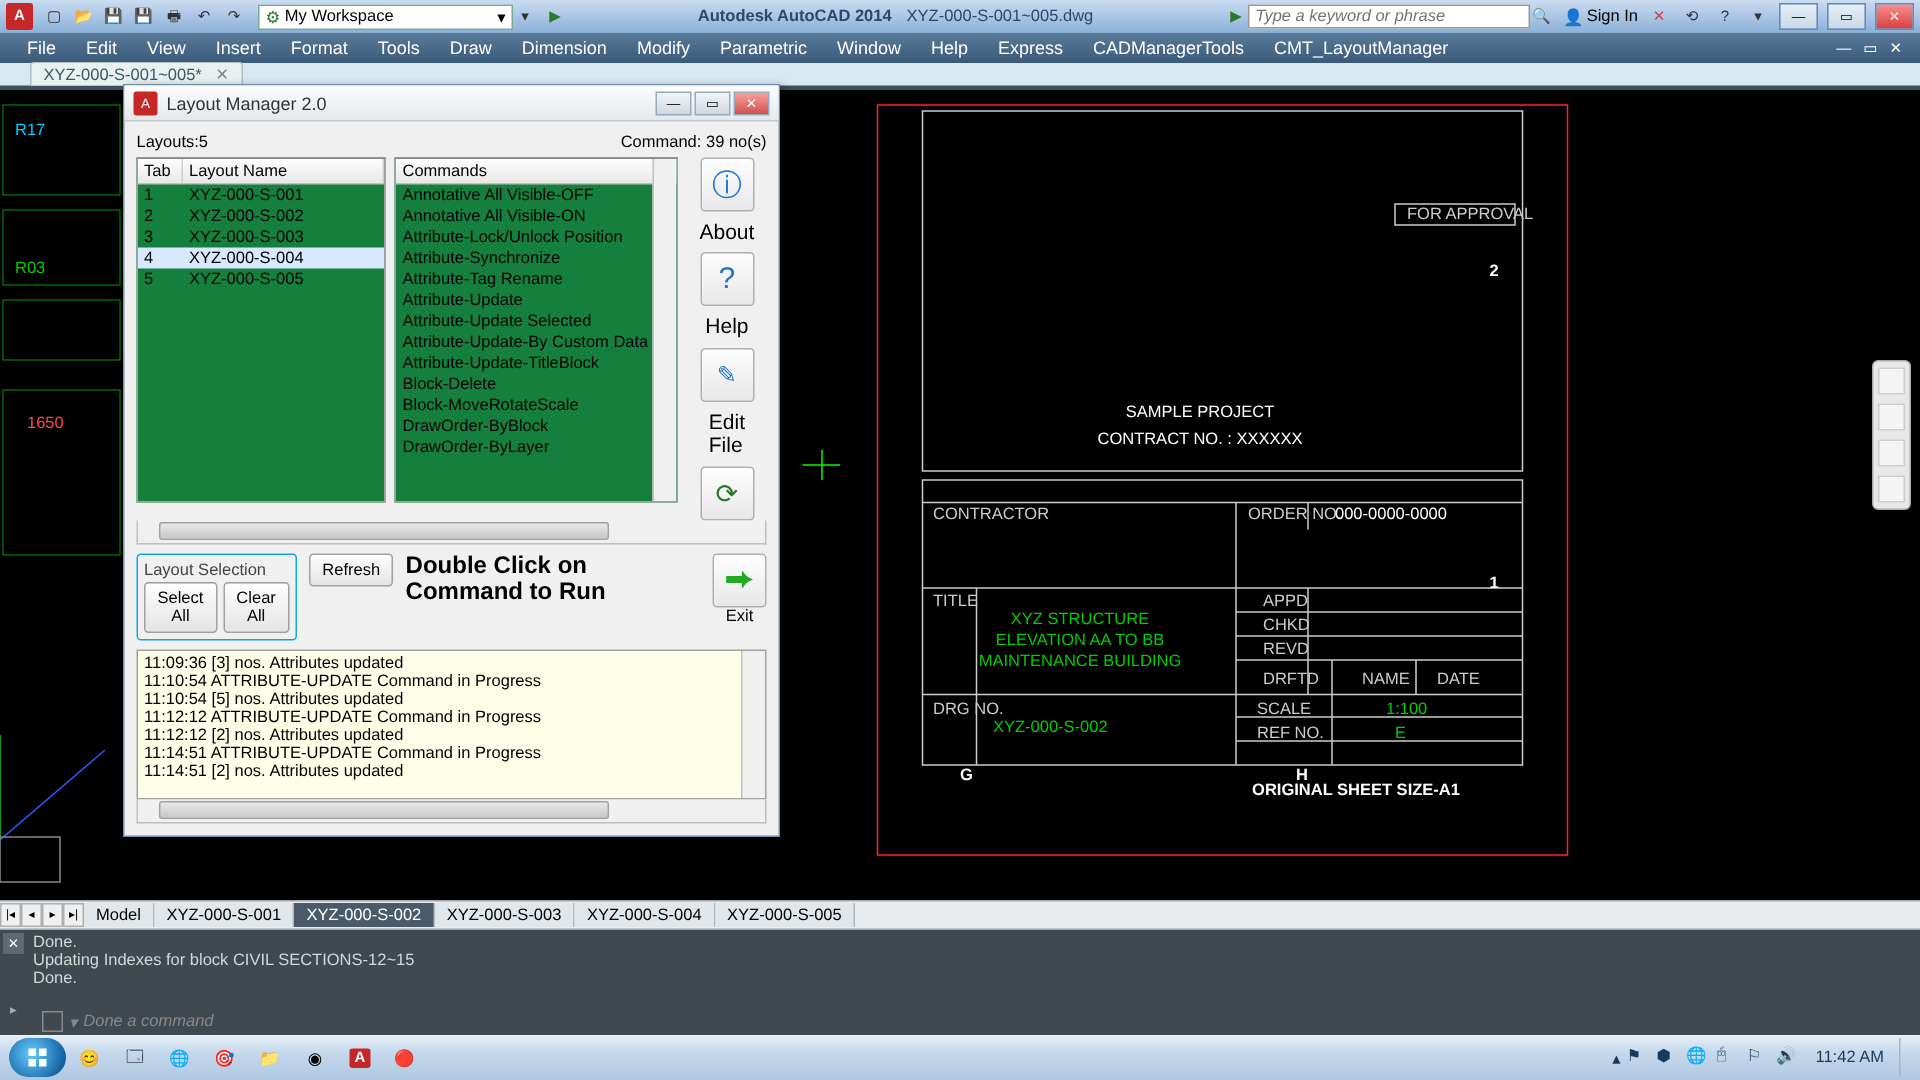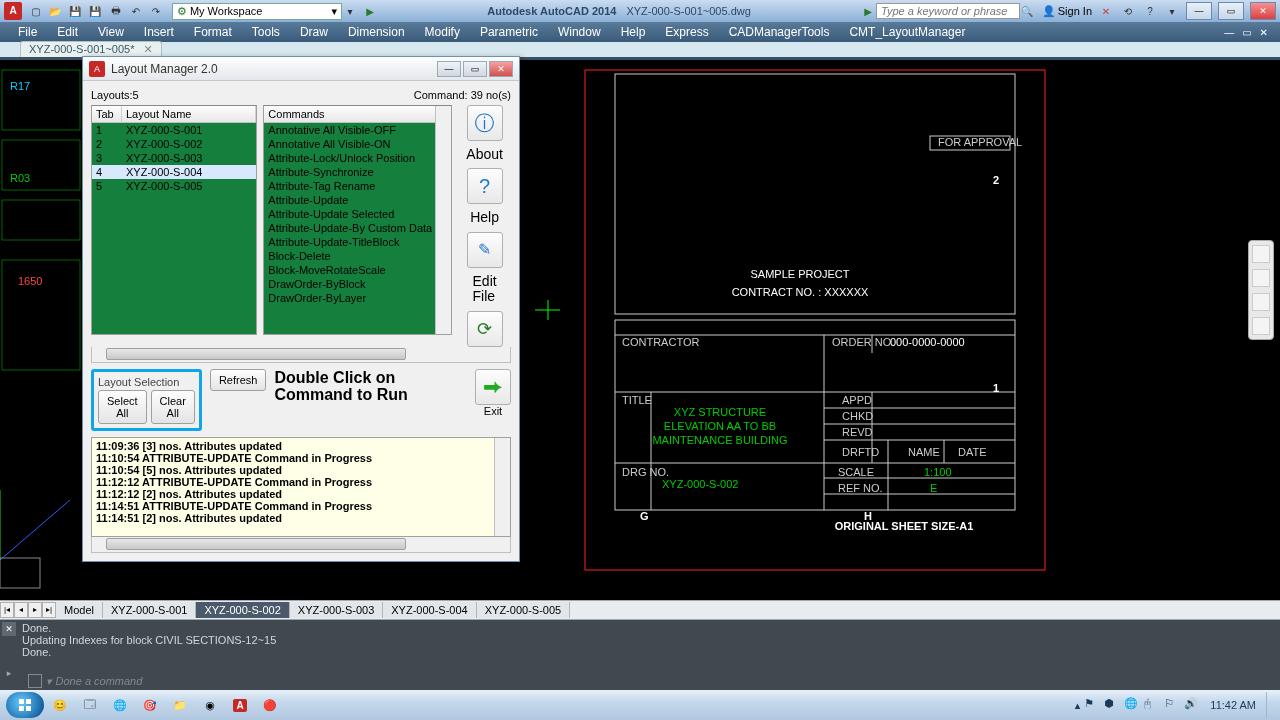--- a/index.html
+++ b/index.html
@@ -7,21 +7,21 @@
 
 
 .titlebar { height:22px; background:linear-gradient(#cadcf0,#8bb0d8); display:flex; align-items:center; padding:0 4px; }
 .autocad-logo { width:18px; height:18px; background:#c62828; border-radius:2px; color:#fff; font-weight:bold; text-align:center; line-height:18px; font-size:10px; }
 .tb-icons { margin-left:6px; display:flex; gap:4px; }
 .tb-icon { width:16px; height:16px; display:flex; align-items:center; justify-content:center; font-size:10px; color:#333; }
 .workspace-dd { margin-left:8px; background:#fff; border:1px solid #7a9; padding:1px 4px; display:flex; align-items:center; width:170px; }
 .workspace-dd .gear { color:#2a7a2a; font-size:11px; margin-right:3px; }
 .titlebar .center { flex:1; text-align:center; color:#2a4a6a; font-size:12px; display:flex; justify-content:center; gap:10px;}
 .titlebar .center .app { font-weight:600; }
-.titlebar .search { background:#fff; border:1px solid #999; padding:1px 4px; color:#999; font-style:italic; width:144px; }
+.titlebar .search { background:#fff; border:1px solid #999; padding:1px 4px; color:#999; font-style:italic; width:188px; }
 .titlebar .right { display:flex; gap:6px; align-items:center; }
 .ctrl-btn { width:26px; height:18px; background:linear-gradient(#e8f0f8,#c8d8e8); border:1px solid #6a8ab0; display:flex; align-items:center; justify-content:center; font-size:9px; }
 .ctrl-btn.close { background:linear-gradient(#f89090,#d84040); color:#fff; }
 
 
 .menubar { height:20px; background:linear-gradient(#5a7a9a,#3a5a7a); display:flex; align-items:center; padding:0 8px; gap:0; }
 .menubar .mitem { color:#fff; padding:2px 10px; font-size:12px; cursor:default; }
 .menubar .spacer { flex:1; }
 .menubar .mdi-ctrl { color:#fff; padding:0 4px; font-size:10px; }
 
@@ -52,27 +52,27 @@
 .lm-list .hdr { display:flex; background:linear-gradient(#fdfdfd,#e8e8e8); border-bottom:1px solid #c0c0c0; font-size:11px; }
 .lm-list .hdr .col { padding:2px 4px; border-right:1px solid #d0d0d0; }
 .lm-list .row { display:flex; font-size:11px; padding:1px 0; }
 .lm-list .row .col { padding:0 4px; }
 .lm-list .row.sel { background:#d8e8ff; }
 .lm-list.commands .citem { padding:1px 4px; font-size:11px; white-space:nowrap; }
 .lm-btncol { width:54px; display:flex; flex-direction:column; align-items:center; gap:6px; }
 .lm-btncol .bicon { width:36px; height:36px; border:1px solid #b0b0b0; background:linear-gradient(#fdfdfd,#e8e8e8); display:flex; align-items:center; justify-content:center; border-radius:3px; }
 .lm-btncol .blabel { font-size:14px; text-align:left; line-height:1.1; }
 .lm-bottom { display:flex; align-items:flex-start; gap:8px; margin-top:6px; }
-.lm-selgroup { border:3px solid #0ea5e9; border-radius:3px; padding:4px; }
+.lm-selgroup { border:1px solid #0ea5e9; border-radius:3px; padding:4px; }
 .lm-selgroup .grplbl { font-size:11px; color:#444; margin-bottom:2px; }
 .lm-selgroup .btns { display:flex; gap:4px; }
 .lm-selgroup button, .lm-refresh { background:linear-gradient(#fdfdfd,#e4e4e4); border:1px solid #a0a0a0; border-radius:3px; padding:4px 8px; font-size:11px; }
 .lm-hint { font-size:16px; font-weight:bold; color:#000000; line-height:1.1; }
 .lm-log { margin-top:6px; background:#ffffe8; border:1px solid #a0a0a0; height:100px; overflow:hidden; position:relative; font-family:Tahoma; font-size:11px; padding:2px 4px; }
-.lm-log .line { white-space:nowrap;font-weight:bold; }
+.lm-log .line { white-space:nowrap; }
 .lm-hscroll { height:16px; background:#f0f0f0; border:1px solid #c0c0c0; border-top:none; position:relative; }
 .lm-hscroll .thumb { position:absolute; left:14px; top:1px; height:12px; width:300px; background:linear-gradient(#e8e8e8,#c8c8c8); border:1px solid #a0a0a0; border-radius:2px; }
 .lm-vscroll { position:absolute; right:0; top:0; bottom:0; width:16px; background:#f0f0f0; border-left:1px solid #c0c0c0; }
 
 
 .layouttabs { position:absolute; left:0; right:0; top:600px; height:20px; background:#e8ecee; display:flex; align-items:center; border-top:1px solid #a0a8b0; border-bottom:1px solid #a0a8b0; }
 .layouttabs .nav { width:14px; height:16px; border:1px solid #b0b0b0; background:#f0f0f0; text-align:center; font-size:8px; line-height:14px; }
 .layouttabs .tab { padding:2px 8px; border-right:1px solid #b0b8c0; font-size:11px; background:#e0e6ea; }
 .layouttabs .tab.active { background:#4a5a6a; color:#fff; }
 

